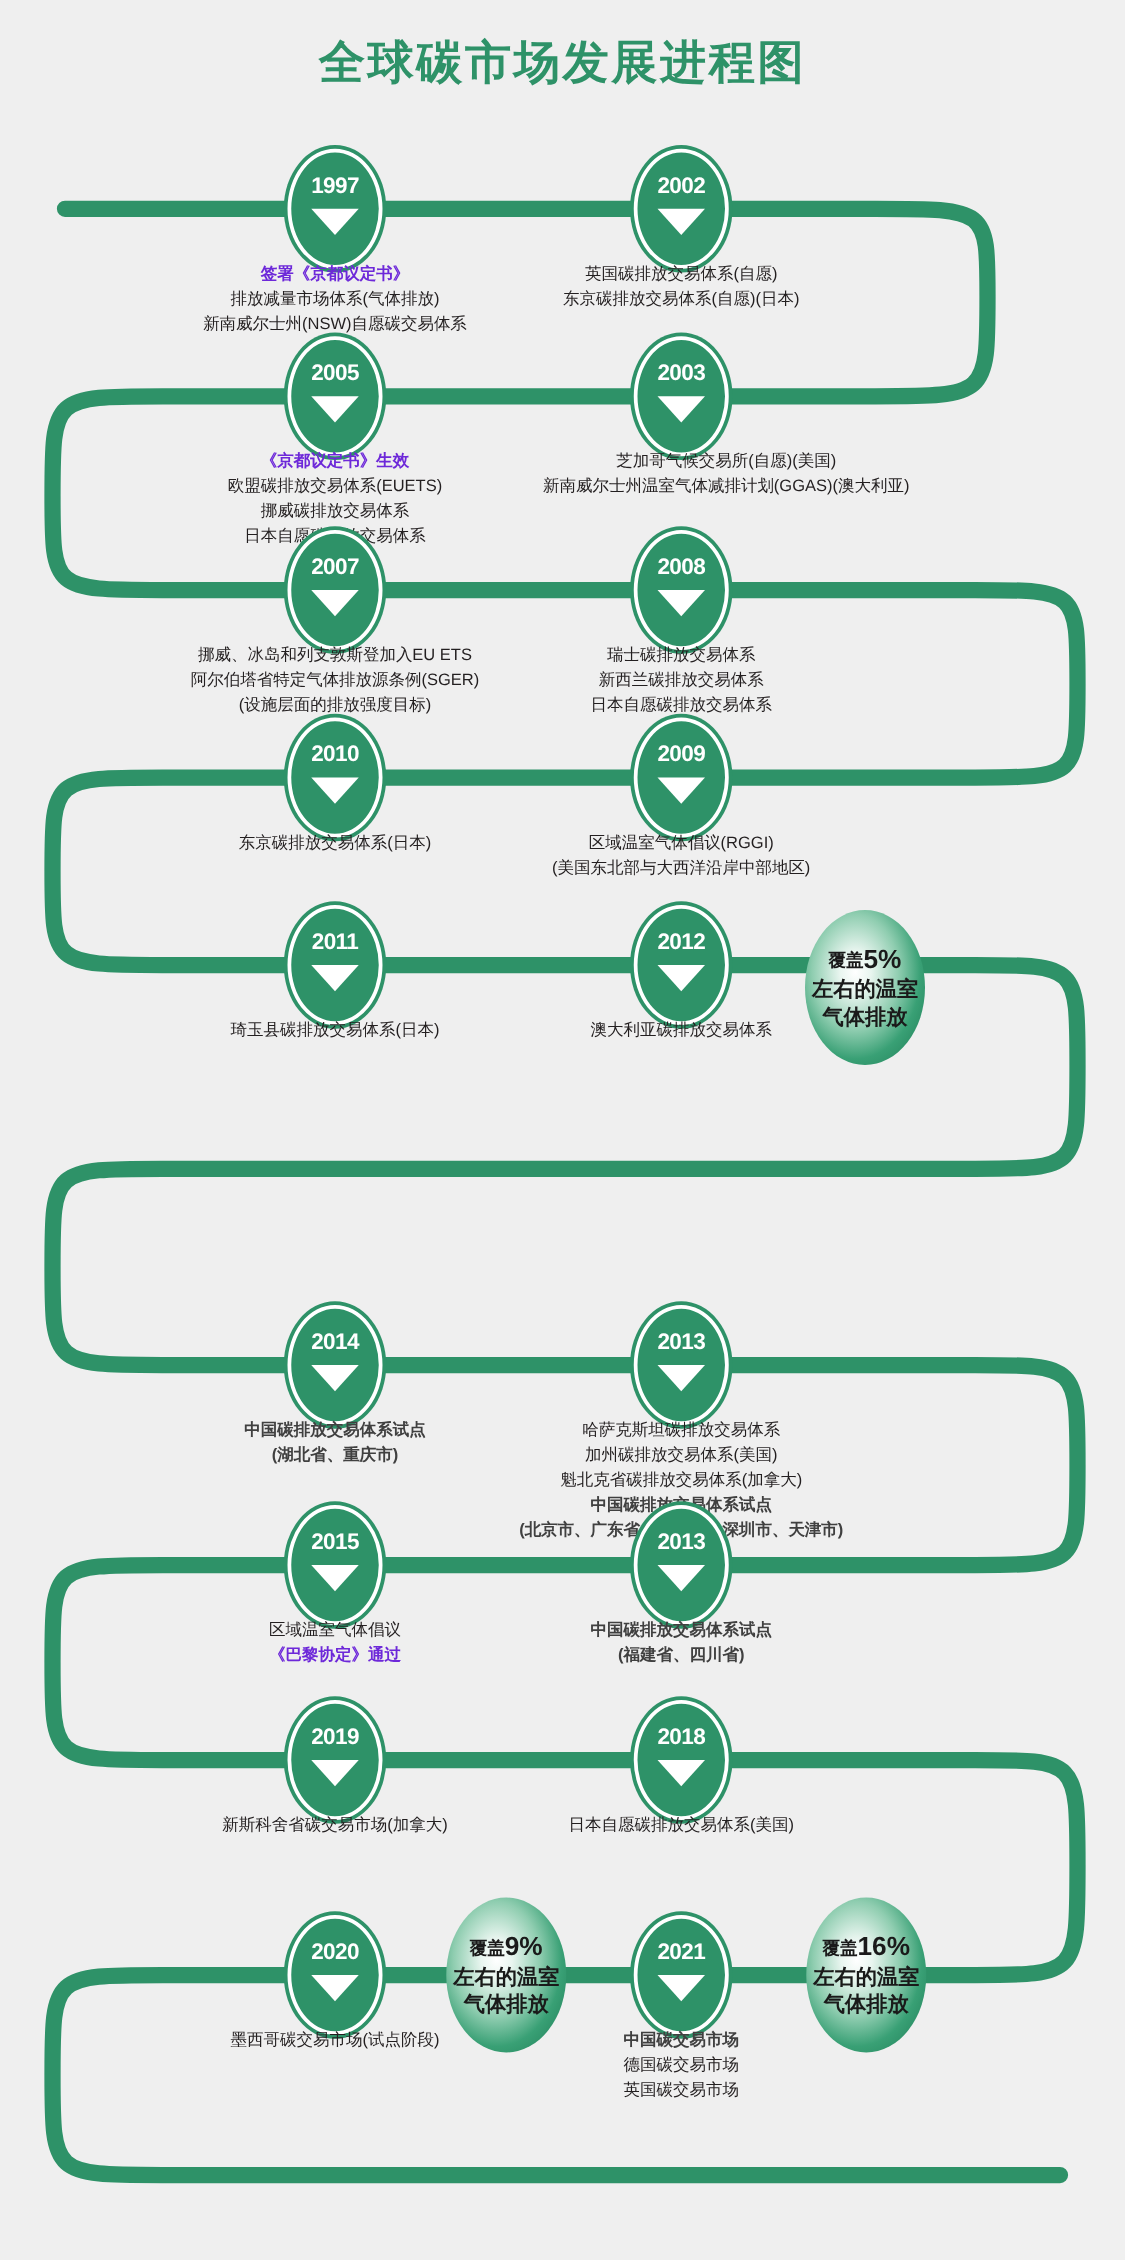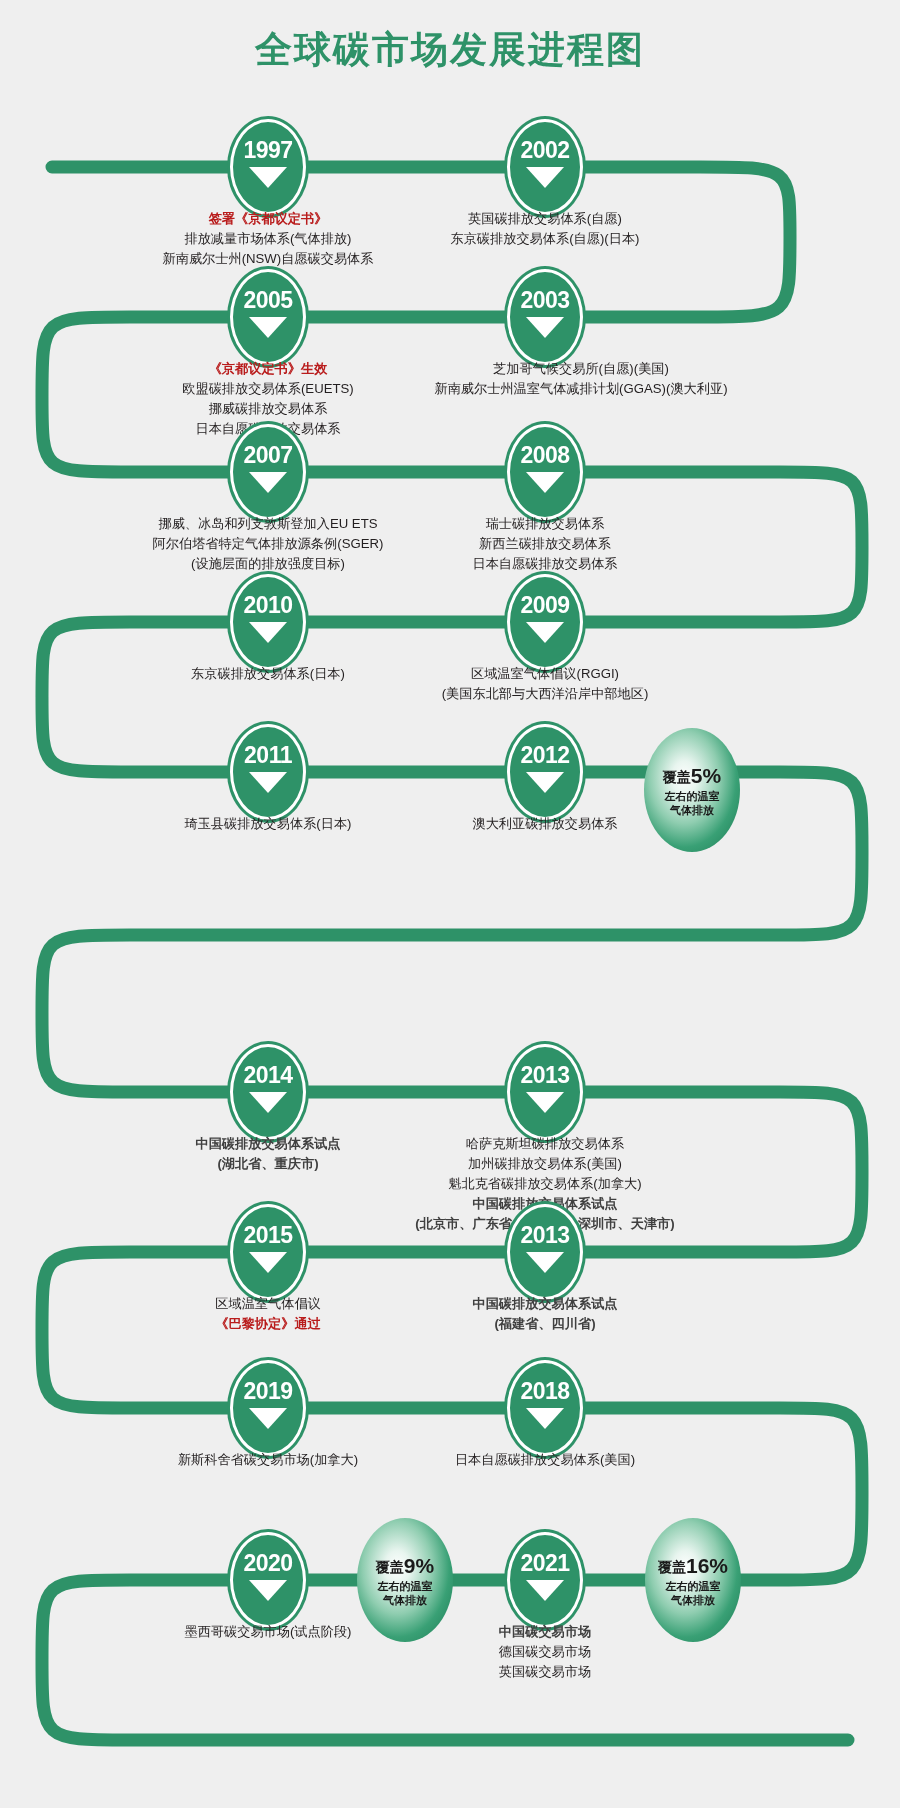--- a/index.html
+++ b/index.html
@@ -57,21 +57,21 @@
     border-radius: 50%;
     background: #2e9268;
     border: 3px solid #ffffff;
     box-shadow: 0 0 0 3px #2e9268;
   }
   .marker .yr {
     position: absolute;
     left: 0; top: 20px;
     width: 76px;
     text-align: center;
-    font-size: 23px;
+    font-size: 18px;
     font-weight: bold;
     color: #ffffff;
     letter-spacing: -0.5px;
     line-height: 1;
     z-index: 3;
   }
   .marker .tri {
     position: absolute;
     left: 50%;
     top: 48px;
@@ -87,21 +87,21 @@
   .events {
     position: absolute;
     text-align: center;
     font-size: 13.2px;
     line-height: 1.52;
     color: #231f20;
     white-space: nowrap;
     transform: translateX(-50%);
   }
   .events .ln { display: block; }
-  .events .ln.blue   { color: #b91c1c; font-weight: bold; }
+  .events .ln.blue   { color: #6d28d9; font-weight: bold; }
   .events .ln.orange { color: #404040; font-weight: bold; }
 
   
   .bubble {
     position: absolute;
     width: 96px;
     height: 124px;
     margin-left: -48px;
     margin-top: -62px;
     border-radius: 50%;
@@ -118,21 +118,21 @@
     font-weight: bold;
     line-height: 1.25;
     white-space: nowrap;
   }
   .bubble .l1 .pct {
     font-size: 21px;
     font-weight: bold;
     vertical-align: -1px;
   }
   .bubble .l2, .bubble .l3 {
-    font-size: 11px;
+    font-size: 17px;
     font-weight: bold;
     line-height: 1.3;
     white-space: nowrap;
   }
 </style>
 </head>
 <body>
 
 <div id="stage">
 

